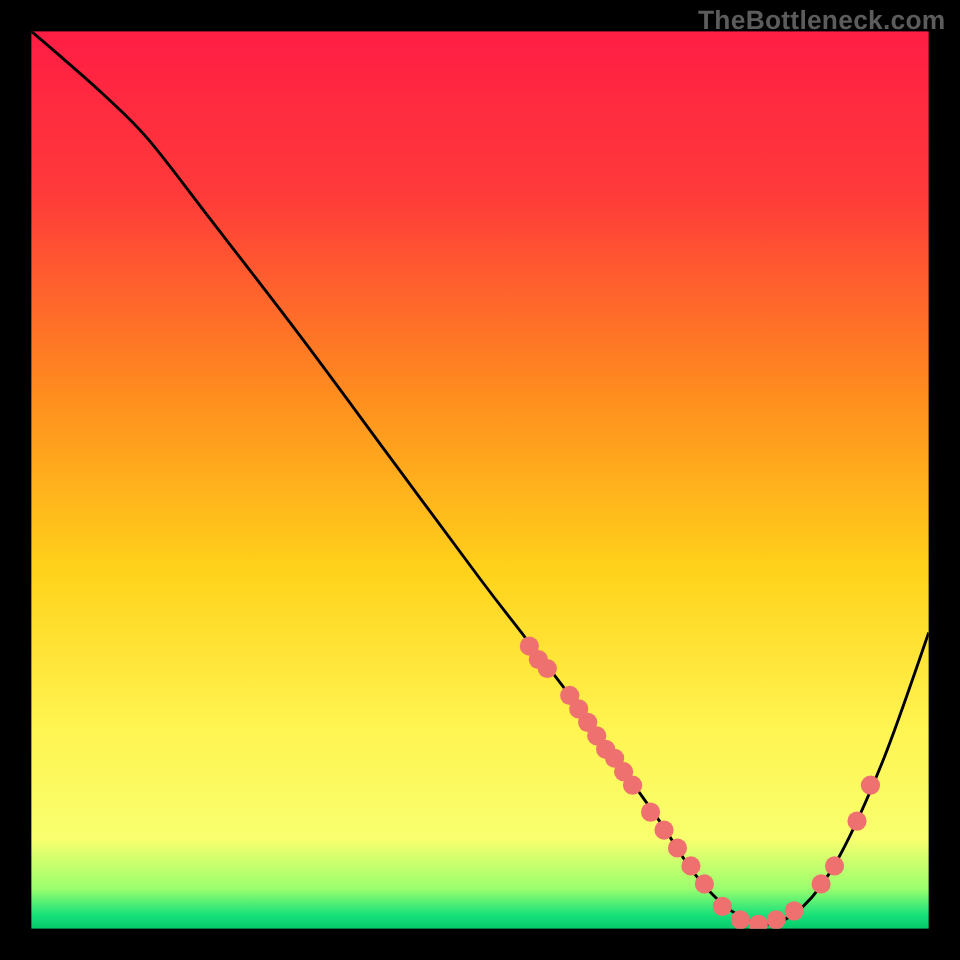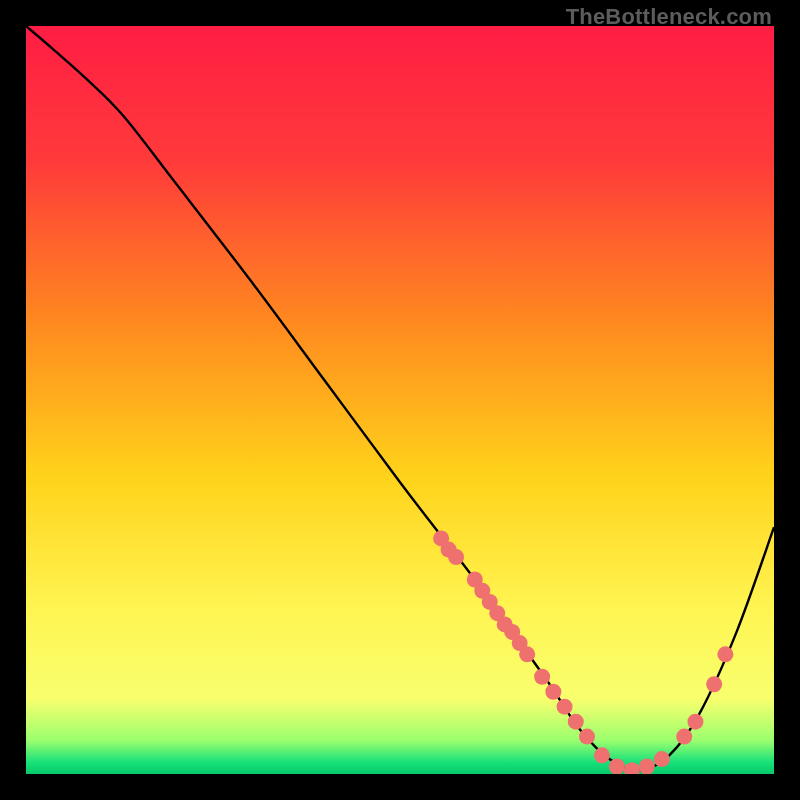--- a/index.html
+++ b/index.html
@@ -22,21 +22,21 @@
   .plot-area {
     position: absolute;
     left: 0;
     top: 0;
     width: 748px;
     height: 748px;
   }
   .watermark {
     position: absolute;
     top: 4px;
-    right: 28px;
+    right: 12px;
     color: #5c5c5c;
     font-size: 22px;
     font-weight: 600;
     letter-spacing: 0.2px;
   }
   svg { display: block; }
 </style>
 </head>
 <body>
 

